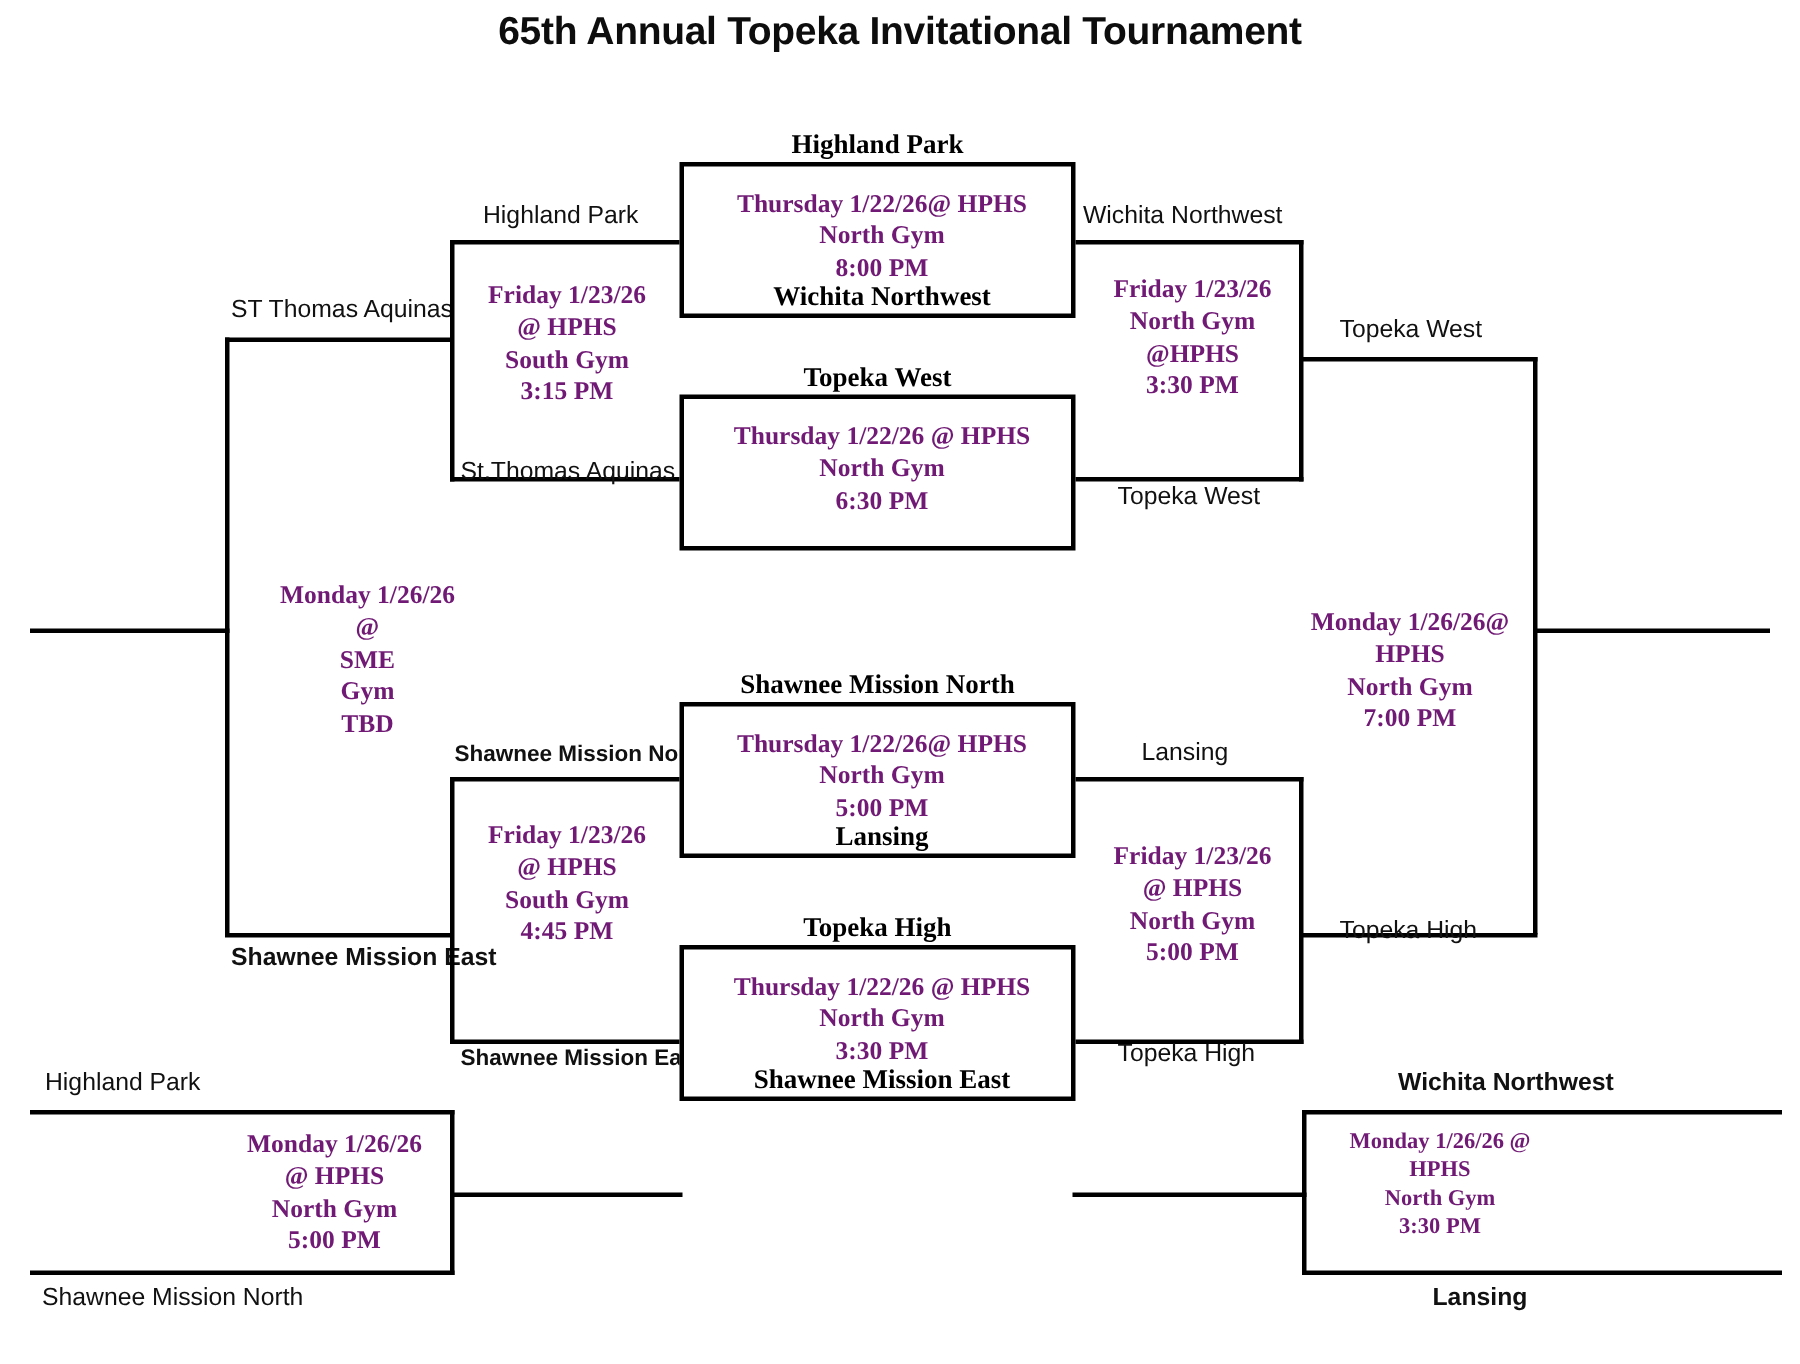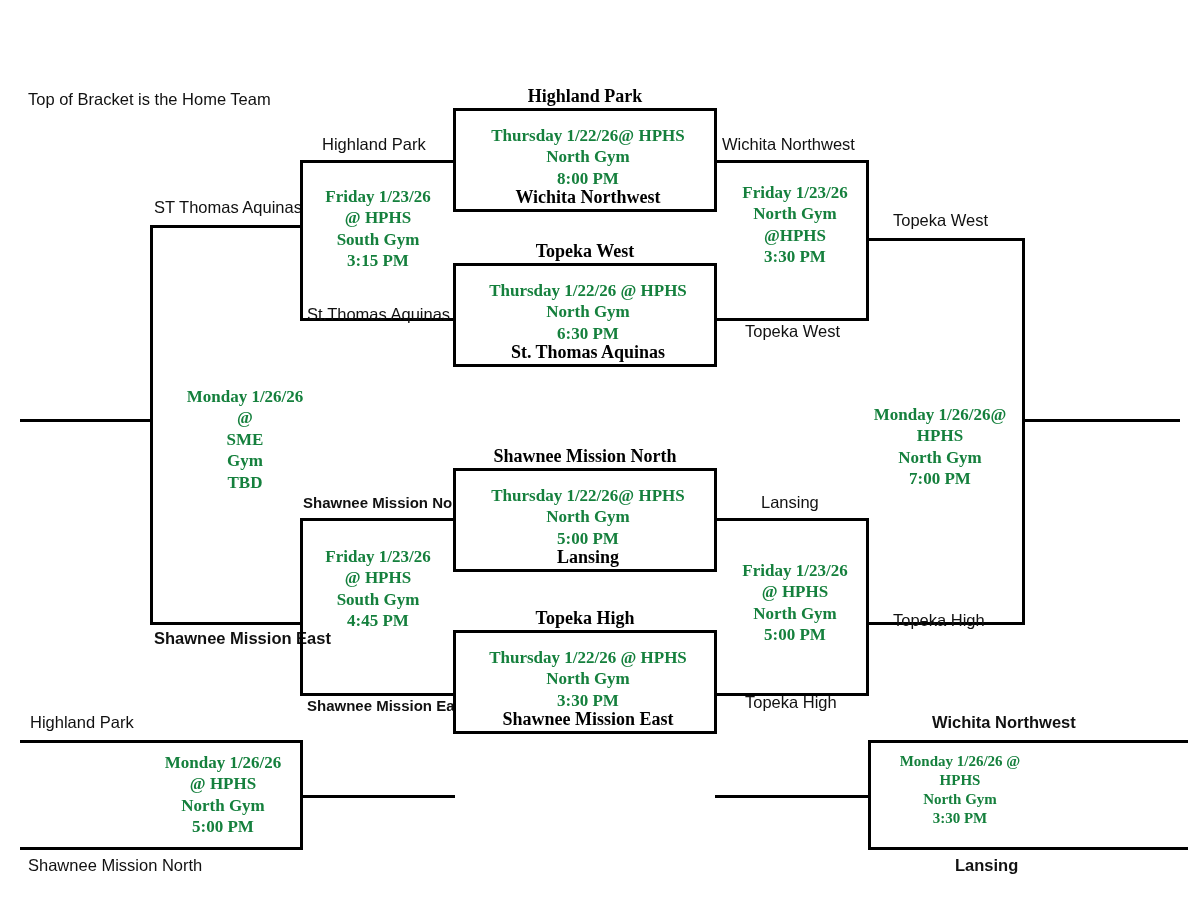--- a/index.html
+++ b/index.html
@@ -51,21 +51,21 @@
   .team.small {
     font-size: 15px;
   }
   
   .detail {
     position: absolute;
     font-family: "Liberation Serif", "DejaVu Serif", serif;
     font-weight: bold;
     font-size: 17px;
     line-height: 1.26;
-    color: #15803d;
+    color: #701a75;
     text-align: center;
     white-space: pre-line;
   }
   .detail.sm {
     font-size: 15px;
   }
   
   .gamebox {
     position: absolute;
     border: 3px solid #000000;
@@ -106,21 +106,21 @@
     font-size: 18px;
     color: #000000;
     white-space: nowrap;
   }
 </style>
 </head>
 <body>
 
 <div id="bracket-page">
 
-  <div class="note" style="left:28px; top:90px;">Top of Bracket is the Home Team</div>
+  <div class="page-title">65th Annual Topeka Invitational Tournament</div>
 
   <div class="hline" style="left:150px; top:225px; width:150px;"></div>
   <div class="vline" style="left:150px; top:225px; height:398px;"></div>
   <div class="hline" style="left:150px; top:622px; width:150px;"></div>
   <div class="hline" style="left:20px; top:419px; width:133px;"></div>
   <div class="team" style="left:154px; top:215px; transform:translateY(-100%);">ST Thomas Aquinas</div>
   <div class="team bold" style="left:154px; top:630px;">Shawnee Mission East</div>
   <div class="detail" style="left:180px; top:386px; width:130px;">Monday 1/26/26
 @
 SME
@@ -176,21 +176,20 @@
 North Gym
 8:00 PM</div>
     <div class="boxlabel-top" style="left:0; top:76px; width:264px;">Wichita Northwest</div>
   </div>
 
   <div class="boxlabel-top" style="left:453px; top:241px; width:264px;">Topeka West</div>
   <div class="gamebox" style="left:453px; top:263px; width:264px; height:104px;">
     <div class="detail" style="left:0; top:14px; width:264px; position:absolute;">Thursday 1/22/26 @ HPHS
 North Gym
 6:30 PM</div>
-    <div class="boxlabel-top" style="left:0; top:76px; width:264px;">St. Thomas Aquinas</div>
   </div>
 
   <div class="boxlabel-top" style="left:453px; top:446px; width:264px;">Shawnee Mission North</div>
   <div class="gamebox" style="left:453px; top:468px; width:264px; height:104px;">
     <div class="detail" style="left:0; top:14px; width:264px; position:absolute;">Thursday  1/22/26@ HPHS
 North Gym
 5:00 PM</div>
     <div class="boxlabel-top" style="left:0; top:76px; width:264px;">Lansing</div>
   </div>
 

